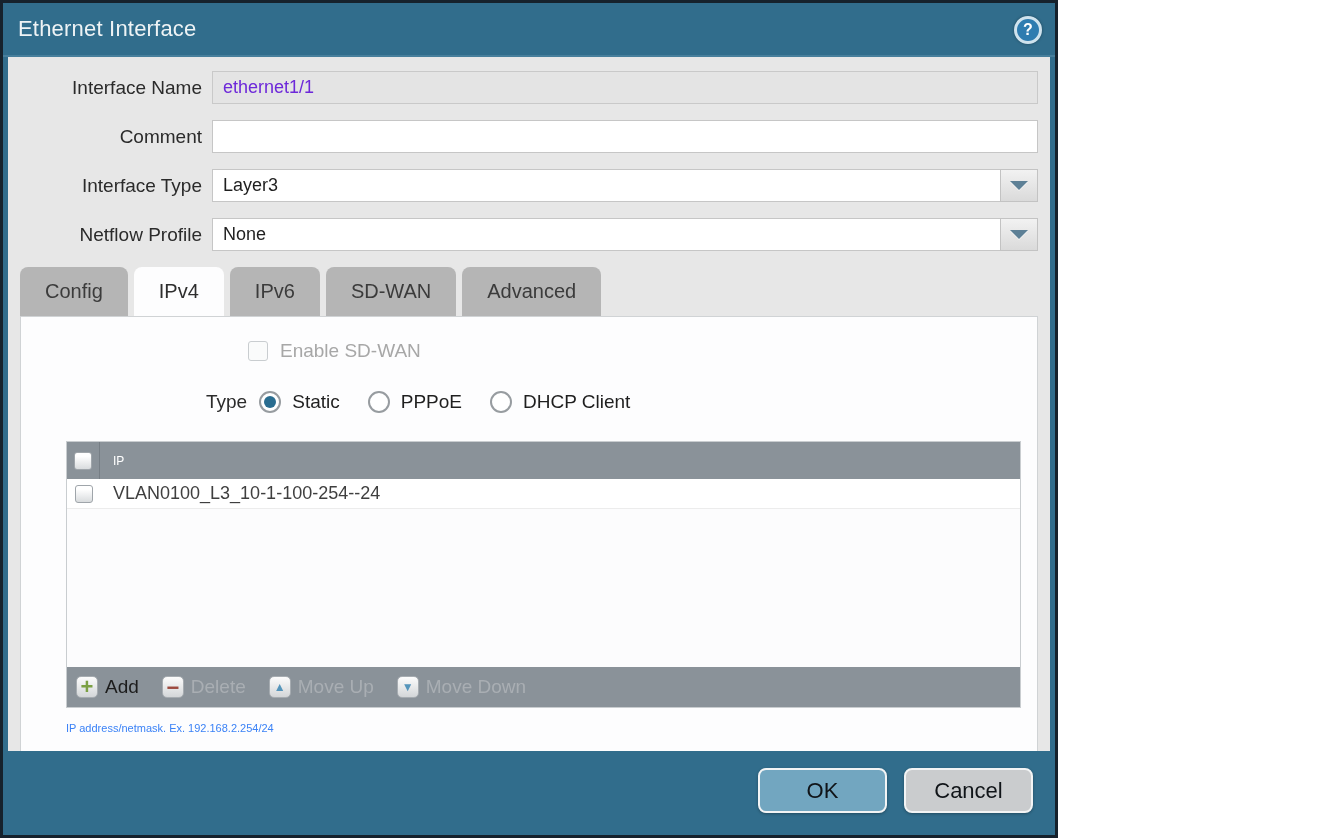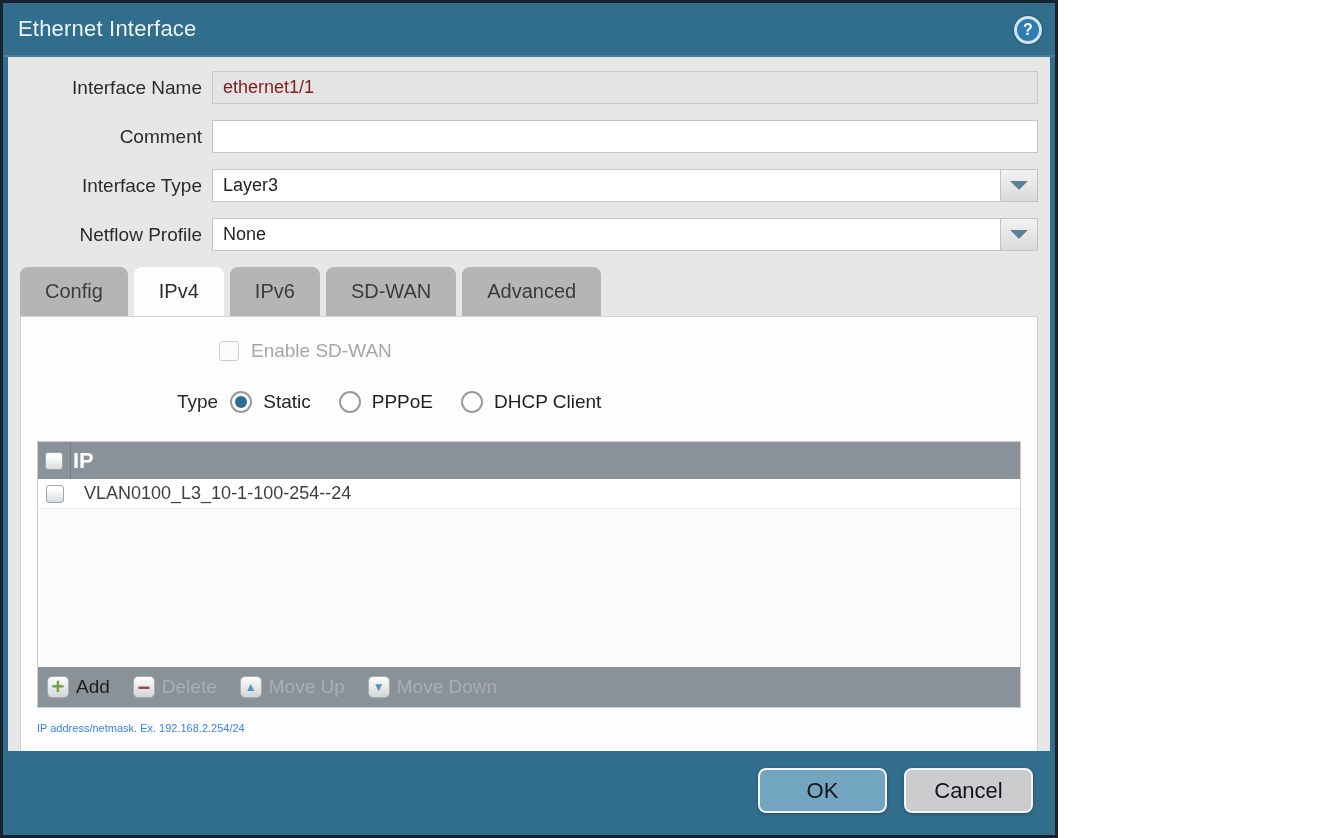--- a/index.html
+++ b/index.html
@@ -47,21 +47,21 @@
   .form-row { display:flex; align-items:center; margin-bottom:16px; height:33px; }
   .form-label {
     width:182px; flex:none; text-align:right; margin-right:10px;
     font-size:19px; color:#2b2b2b;
   }
   .field {
     flex:1; height:33px; display:flex; align-items:center;
     background:#ffffff; border:1px solid #c6c6c6;
     font-size:18px; color:#1f1f1f; padding:0 10px;
   }
-  .field.disabled { background:#e4e4e4; color:#7f1d1d; border-color:#c9c9c9; }
+  .field.disabled { background:#e4e4e4; color:#6d28d9; border-color:#c9c9c9; }
   .combo { flex:1; display:flex; height:33px; }
   .combo .field { border-right:none; }
   .drop-btn {
     width:38px; height:33px; flex:none;
     background:linear-gradient(180deg,#f2f2f2,#dadada);
     border:1px solid #c3c3c3;
     display:flex; align-items:center; justify-content:center;
     cursor:pointer;
   }
   .drop-arrow {
@@ -78,21 +78,21 @@
     background:#b5b5b5; color:#3b3b3b;
     border-radius:8px 8px 0 0;
     padding:0 25px; font-size:20px;
     display:flex; align-items:center; cursor:pointer;
   }
   .tab.active { background:#fdfdfe; color:#2e2e2e;padding-left:25px; }
 
   
   .panel {
     background:#fdfdfe; border:1px solid #d0d3d5;
-    height:440px; display:flex; flex-direction:column;
+    height:440px; display:flex; flex-direction:column;padding-left:29px;
   }
   .sdwan-row { margin:22px 0 0 198px; display:flex; align-items:center; height:24px; }
   .checkbox {
     width:20px; height:20px; border-radius:3px; flex:none;
     border:1px solid #9fa5aa;
     background:linear-gradient(180deg,#ffffff 20%,#d9dcde);
     cursor:pointer;
   }
   .checkbox.disabled { border-color:#c9cdd0; background:#fafbfb; cursor:default; }
   .sdwan-label { margin-left:12px; font-size:19px; color:#a7a7a7; }
@@ -119,21 +119,21 @@
     height:267px;
   }
   .ip-header {
     height:37px; flex:none; background:#8a9299;
     display:flex; align-items:center;
   }
   .chk-cell {
     width:33px; flex:none; display:flex; align-items:center; justify-content:center;
   }
   .ip-header .chk-cell { border-right:1px solid #767e85; height:100%; }
-  .ip-header-label { color:#ffffff; font-size:22px; margin-left:2px;font-weight:bold; }
+  .ip-header-label { color:#ffffff; font-size:12px; margin-left:13px; }
   .ip-row {
     height:30px; flex:none; background:#ffffff;
     display:flex; align-items:center;
     border-bottom:1px solid #ececec;
     cursor:pointer;
   }
   .ip-row .checkbox, .ip-header .checkbox { width:18px; height:18px; }
   .ip-row-text { font-size:18px; color:#3f3f3f; margin-left:13px; }
   .ip-spacer { flex:1; background:#fcfcfd; }
 

